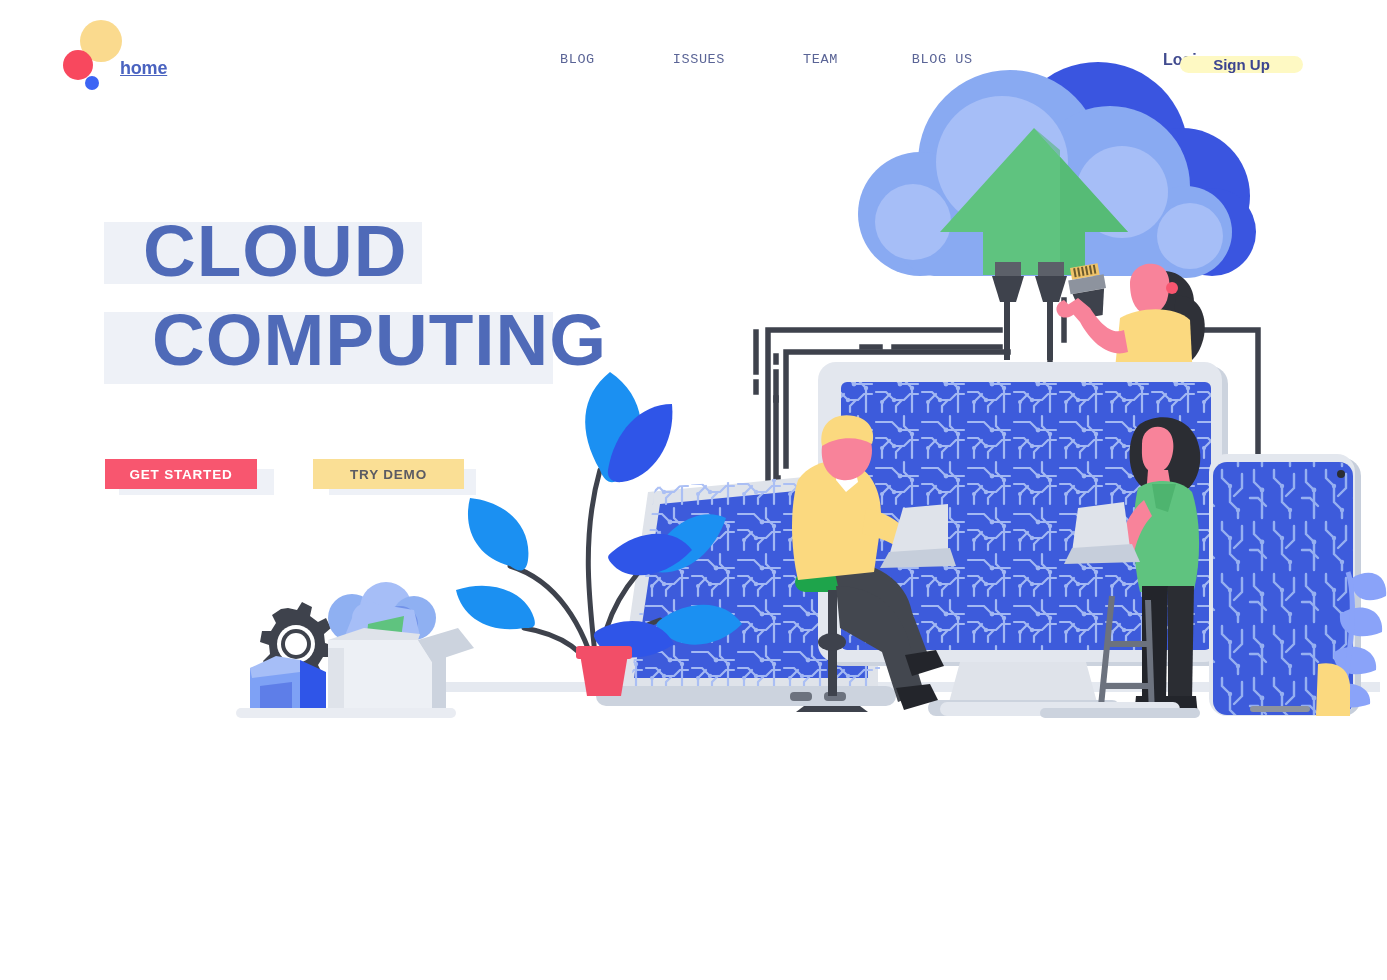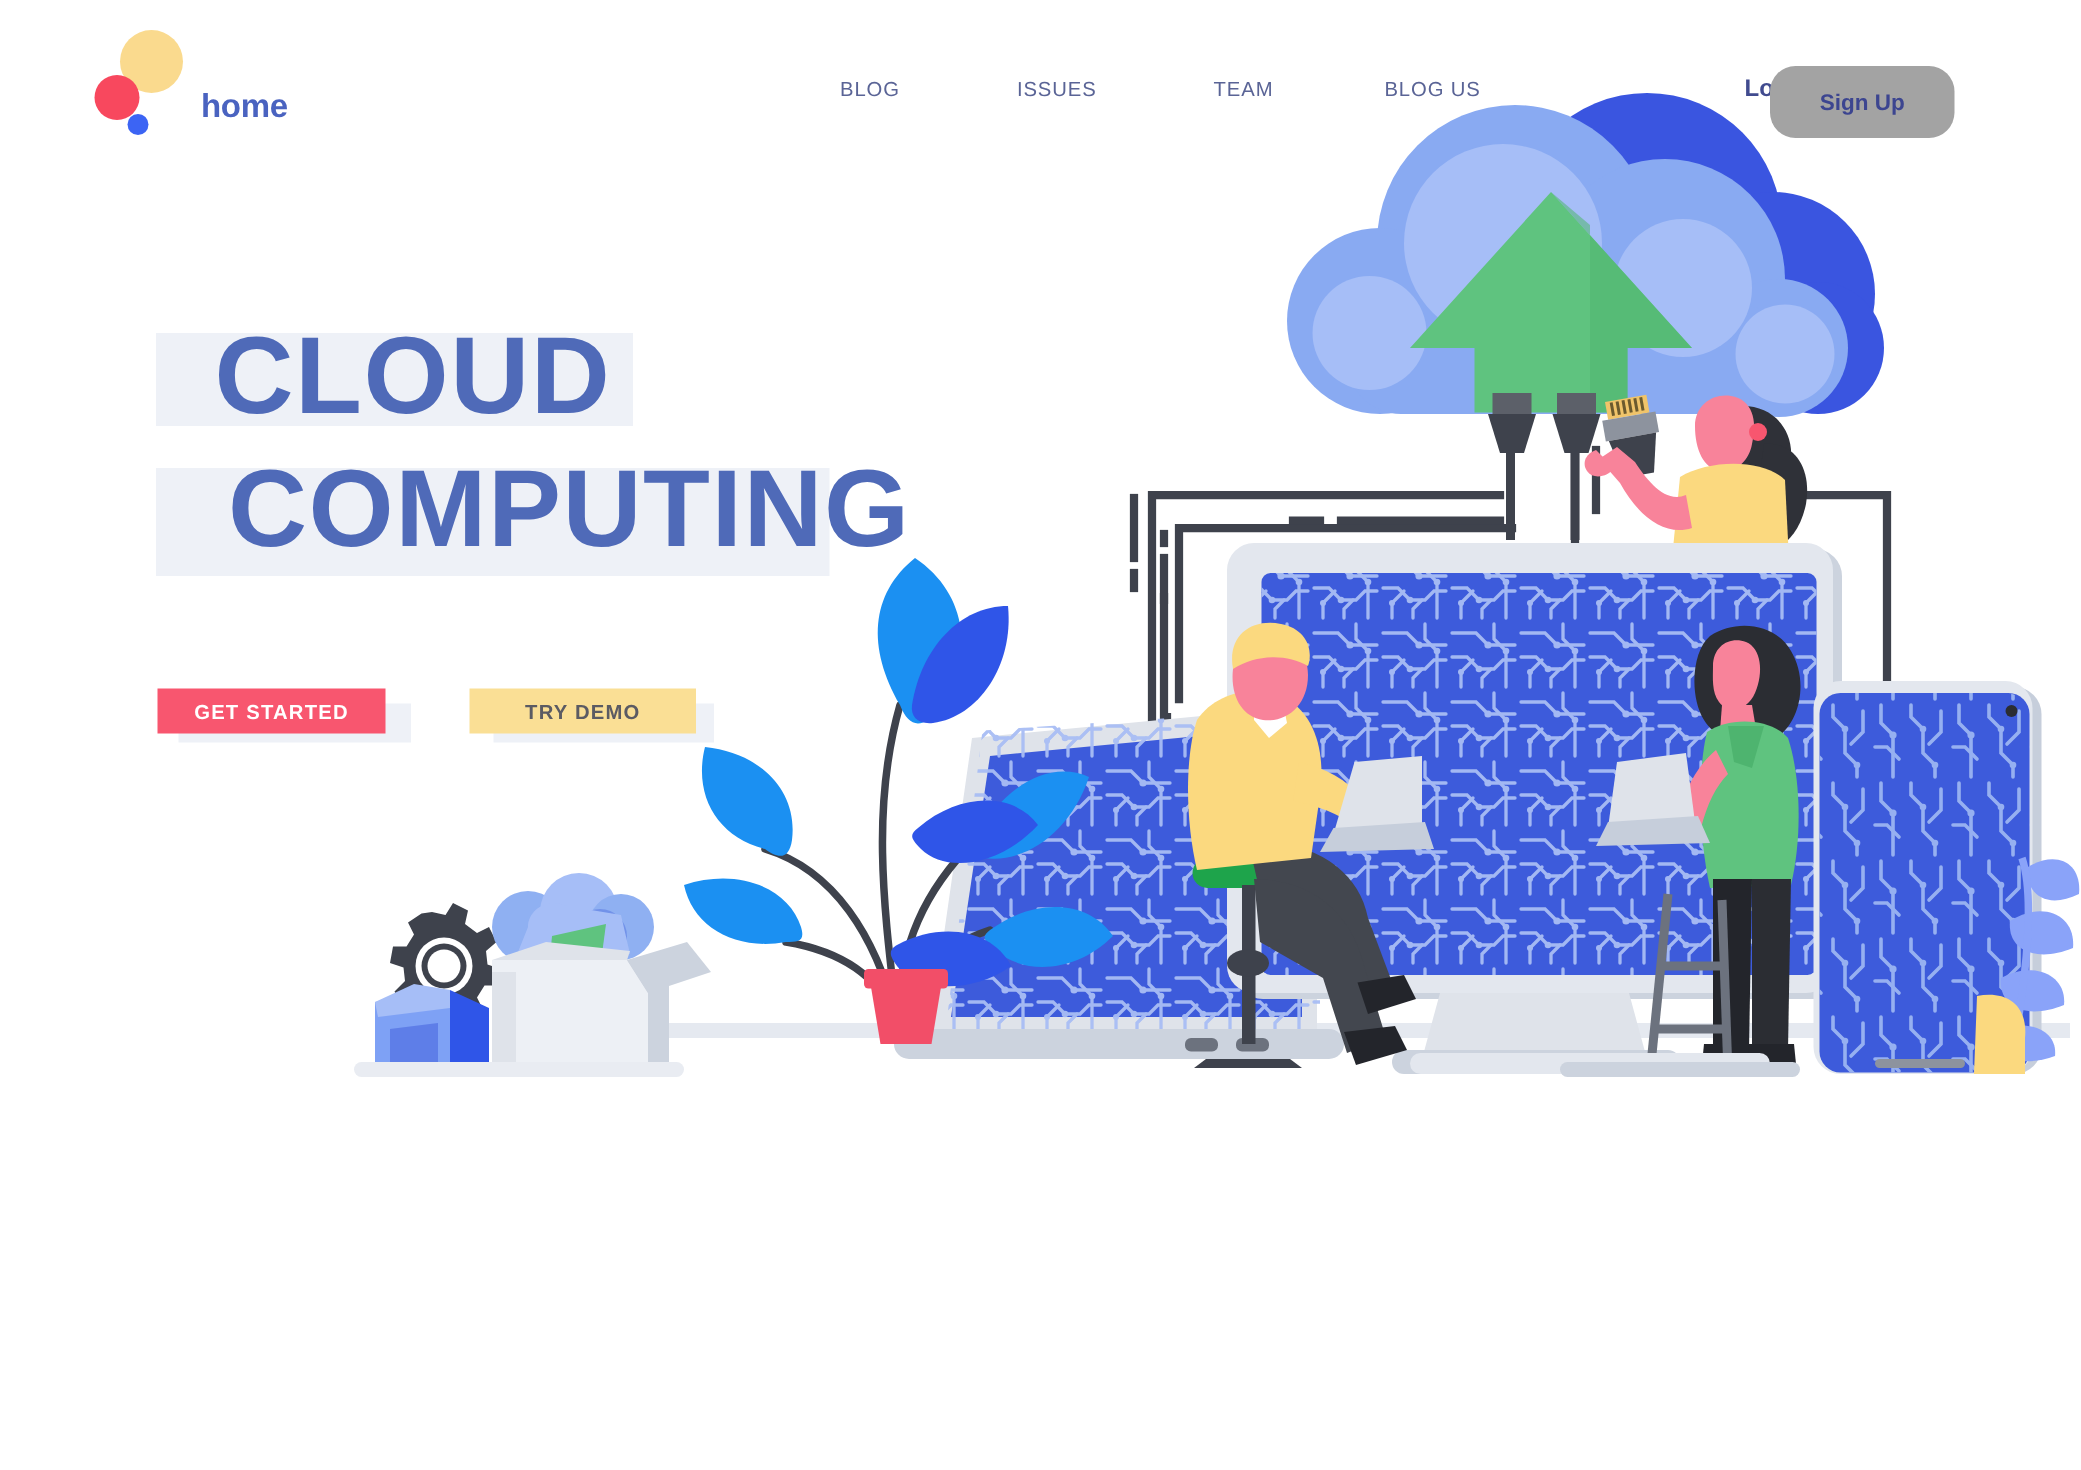--- a/index.html
+++ b/index.html
@@ -24,44 +24,45 @@
   }
   .brand {
     position: absolute; left: 58px; top: 18px;
     width: 200px; height: 80px;
   }
   .brand-dot { position: absolute; border-radius: 50%; }
   .dot-yellow { width: 42px; height: 42px; background: #fada8e; left: 22px; top: 2px; }
   .dot-red    { width: 30px; height: 30px; background: #f8485e; left: 5px; top: 32px; }
   .dot-blue   { width: 14px; height: 14px; background: #3c64f4; left: 27px; top: 58px; }
   .brand-text {
-    position: absolute; left: 76px; top: 40px;
-    font-size: 22px; font-weight: bold; color: #4a63c0;
+    position: absolute; left: 62px; top: 40px;
+    font-size: 18px; font-weight: bold; color: #4a63c0;
     letter-spacing: -0.2px;
+    text-decoration: underline;
   }
 
   .nav {
     position: absolute; left: 560px; top: 52px;
-    display: flex; align-items: center;
+    display: flex; align-items: center; font-family: Liberation Mono, monospace;
   }
   .nav a {
     font-size: 13.5px; color: #5a6496; letter-spacing: 0.6px;
     text-decoration: none; white-space: nowrap;
   }
   .nav .sp1 { width: 78px; } .nav .sp2 { width: 78px; } .nav .sp3 { width: 74px; }
 
   .login-link {
     position: absolute; left: 1163px; top: 51px;
     font-size: 16px; font-weight: bold; color: #414b8f;
     text-decoration: none;
   }
   .signup-btn {
-    position: absolute; left: 1180px; top: 44px;
-    width: 123px; height: 48px;
-    background: #a3a3a3; border: none; border-radius: 17px;
+    position: absolute; left: 1180px; top: 56px;
+    width: 123px; height: 17px;
+    background: #fef9c3; border: none; border-radius: 17px;
     color: #3c4590; font-size: 15px; font-weight: bold;
     cursor: pointer; font-family: "Liberation Sans", sans-serif;
   }
 
   
   .hero-text { position: absolute; left: 0; top: 0; z-index: 40; }
   .hl-bg {
     position: absolute; background: #eef1f7;
   }
   .hl-word {

